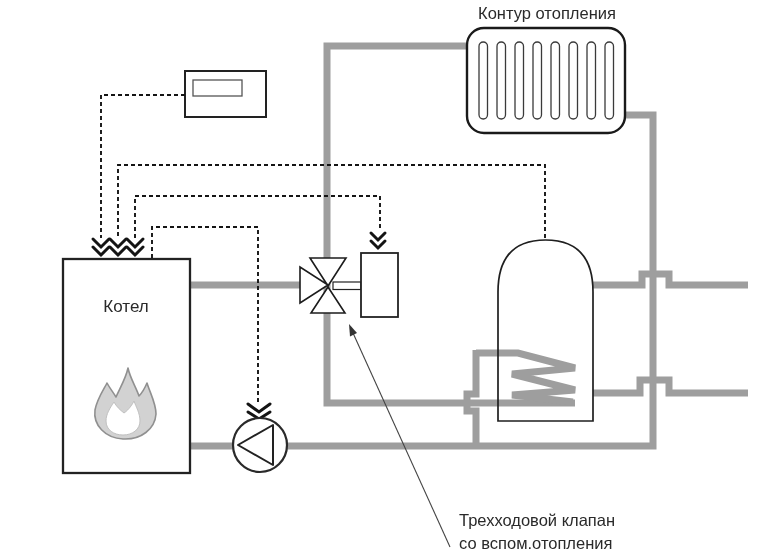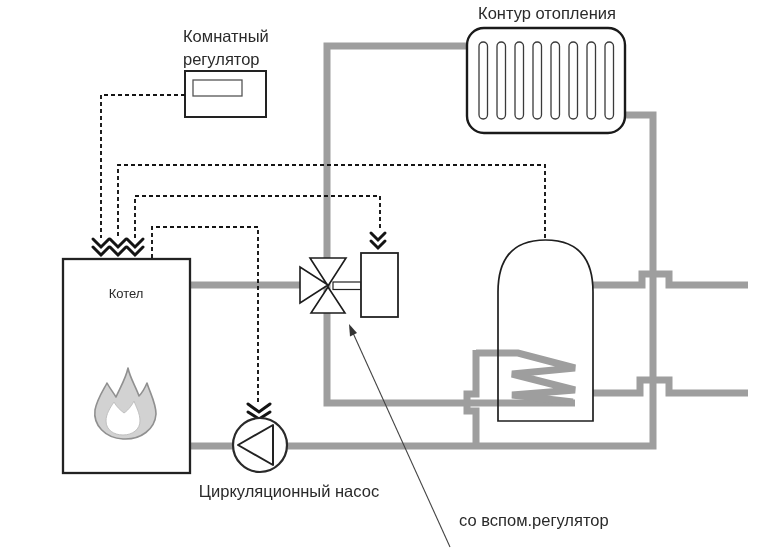--- a/index.html
+++ b/index.html
@@ -4,21 +4,21 @@
 <style>
   html,body{margin:0;padding:0;background:#ffffff;}
   body{width:782px;height:556px;position:relative;overflow:hidden;
        font-family:"Liberation Sans", sans-serif;}
   .canvas{position:absolute;inset:0;width:782px;height:556px;background:#fff;}
   svg.diagram{position:absolute;left:0;top:0;width:782px;height:556px;}
   .lbl{position:absolute;color:#2a2a2a;font-size:16.5px;line-height:22px;white-space:nowrap;}
   .lbl.center{transform:translateX(-50%);text-align:center;}
   #lbl-heating{left:547px;top:2px;}
   #lbl-regulator{left:183px;top:25px;line-height:22.5px;}
-  #lbl-boiler{left:126px;top:284px;font-size:13px;line-height:20.5px;}
+  #lbl-boiler{left:126px;top:297px;font-size:17px;line-height:20.5px;}
   #lbl-dhw{left:541px;top:284px;line-height:20px;}
   #lbl-pump{left:289px;top:480px;}
   #lbl-valve{left:459px;top:509px;line-height:22.5px;}
 </style>
 </head>
 <body>
 
 <div class="canvas">
 
 <svg class="diagram" viewBox="0 0 782 556">
@@ -122,31 +122,25 @@
   <g>
     <line x1="353" y1="333" x2="450" y2="547" stroke="#444444" stroke-width="1.1"></line>
     <polygon points="349,324 357,333 350,336.5" fill="#333333"></polygon>
   </g>
 </svg>
 
 <div class="lbl center" id="lbl-heating">
   <span>Контур отопления</span>
 </div>
 
-<div class="lbl" id="lbl-regulator">
-  <div>Комнатный</div>
-  <div>регулятор</div>
-</div>
 
 <div class="lbl center" id="lbl-boiler">
   <div>Котел</div>
 </div>
 
 
-<div class="lbl center" id="lbl-pump">
-  <span>Циркуляционный насос</span>
-</div>
 
 <div class="lbl" id="lbl-valve">
-  <div>со вспом.регулятор</div>
+  <div>Трехходовой клапан</div>
+  <div>со вспом.отопления</div>
 </div>
 
 </div>
 
 </body></html>

